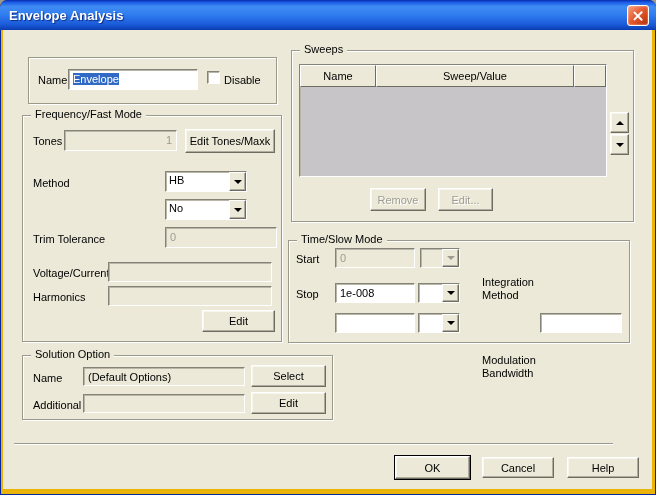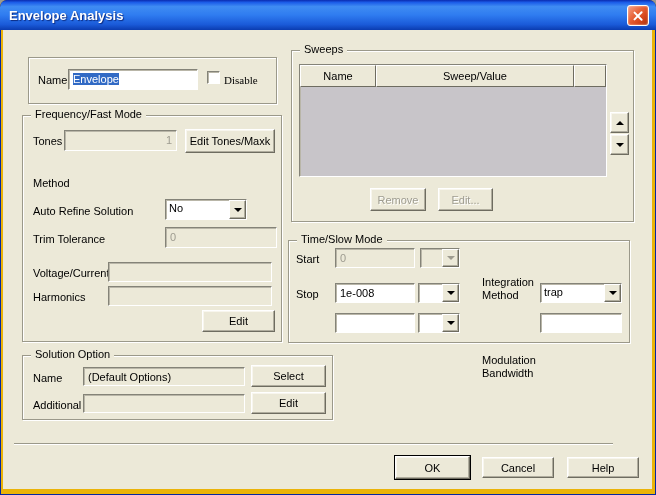--- a/index.html
+++ b/index.html
@@ -134,32 +134,37 @@
       <span class="x-icon"></span>
     </div>
   </div>
 
   <div class="body"></div>
 
   <div class="groupbox" style="left:28px;top:57px;width:249px;height:47px;"></div>
   <span class="lbl" style="left:38px;top:74px;">Name:</span>
   <div class="field" style="left:68px;top:69px;width:130px;height:21px;"><span class="sel">Envelope</span></div>
   <div class="checkbox" style="left:207px;top:71px;"></div>
-  <span class="lbl" style="left:224px;top:74px;font-family:Liberation Serif, serif;">Disable</span>
+  <span class="lbl" style="left:224px;top:74px;">Disable</span>
 
   <div class="groupbox" style="left:22px;top:115px;width:260px;height:227px;">
     <span class="legend">Frequency/Fast Mode</span>
   </div>
   <span class="lbl" style="left:33px;top:135px;">Tones</span>
   <div class="field disabled right" style="left:64px;top:130px;width:113px;height:21px;">1</div>
   <div class="btn" style="left:185px;top:129px;width:90px;height:24px;">Edit Tones/Maxk</div>
 
   <span class="lbl" style="left:33px;top:177px;">Method</span>
-
-  <span class="lbl" style="left:33px;top:205px;">Auto Refine Solution</span>
+  <div class="combo" style="left:165px;top:171px;width:82px;height:21px;">
+    <span class="combo-value">HB</span>
+    <span class="combo-btn">
+        <i class="tri-down"></i>
+      </span>
+  </div>
+
   <div class="combo" style="left:165px;top:199px;width:82px;height:21px;">
     <span class="combo-value">No</span>
     <span class="combo-btn">
         <i class="tri-down"></i>
       </span>
   </div>
 
   <span class="lbl" style="left:33px;top:233px;">Trim Tolerance</span>
   <div class="field disabled" style="left:165px;top:227px;width:112px;height:21px;">0</div>
 
@@ -215,26 +220,20 @@
 
   <span class="lbl" style="left:296px;top:288px;">Stop</span>
   <div class="field" style="left:335px;top:283px;width:80px;height:20px;">1e-008</div>
   <div class="combo" style="left:418px;top:283px;width:42px;height:20px;">
     <span class="combo-value"></span>
     <span class="combo-btn">
         <i class="tri-down"></i>
       </span>
   </div>
   <span class="lbl wrap2" style="left:482px;top:276px;width:58px;">Integration Method</span>
-  <div class="combo" style="left:540px;top:283px;width:82px;height:20px;">
-    <span class="combo-value">trap</span>
-    <span class="combo-btn">
-        <i class="tri-down"></i>
-      </span>
-  </div>
 
   <div class="field" style="left:335px;top:313px;width:80px;height:20px;"></div>
   <div class="combo" style="left:418px;top:313px;width:42px;height:20px;">
     <span class="combo-value"></span>
     <span class="combo-btn">
         <i class="tri-down"></i>
       </span>
   </div>
   <span class="lbl wrap2" style="left:482px;top:306px;width:62px;margin-top:48px;">Modulation Bandwidth</span>
   <div class="field" style="left:540px;top:313px;width:82px;height:20px;"></div>

